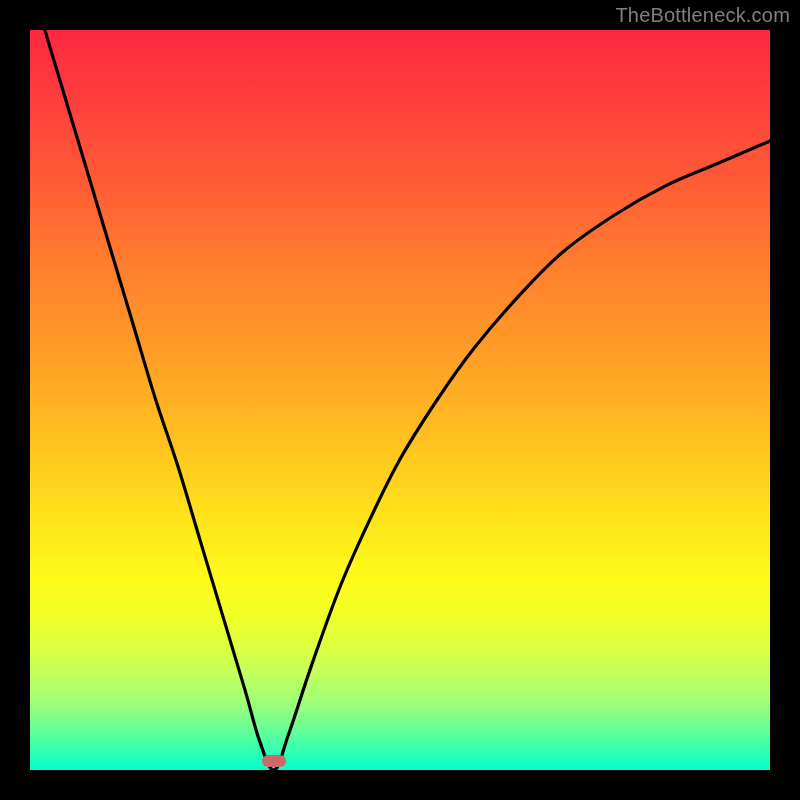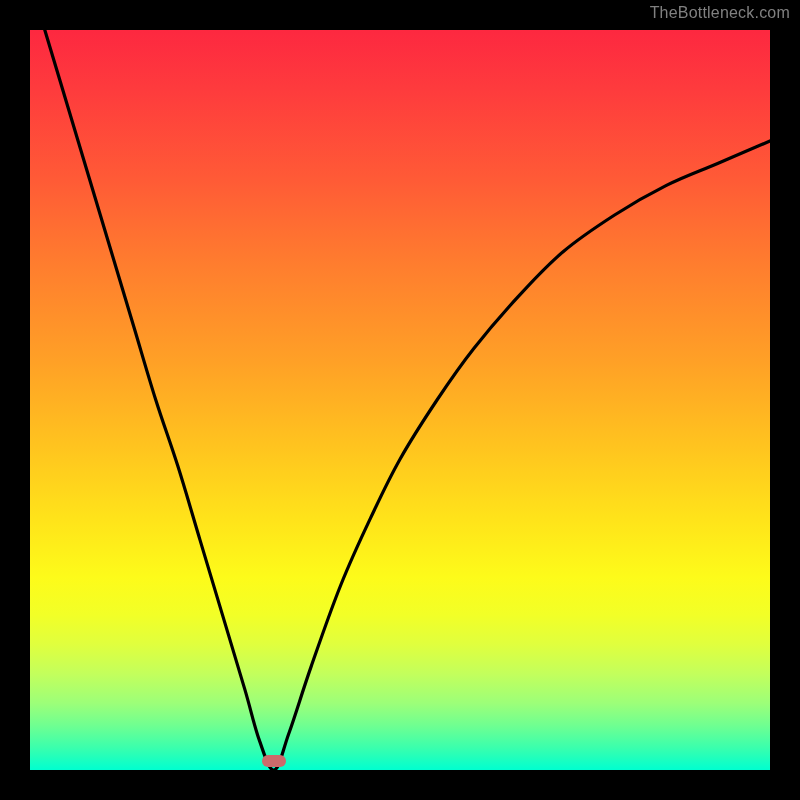--- a/index.html
+++ b/index.html
@@ -42,21 +42,21 @@
       #6fff91 94%,
       #3affad 97%,
       #00ffd0 100%
     );
   }
   .watermark {
     position: absolute;
     top: 4px;
     right: 10px;
     color: #808080;
-    font-size: 16px;
+    font-size: 20px;
     font-weight: 400;
     letter-spacing: 0.2px;
   }
   svg.curve {
     position: absolute;
     left: 0;
     top: 0;
     width: 740px;
     height: 740px;
   }

